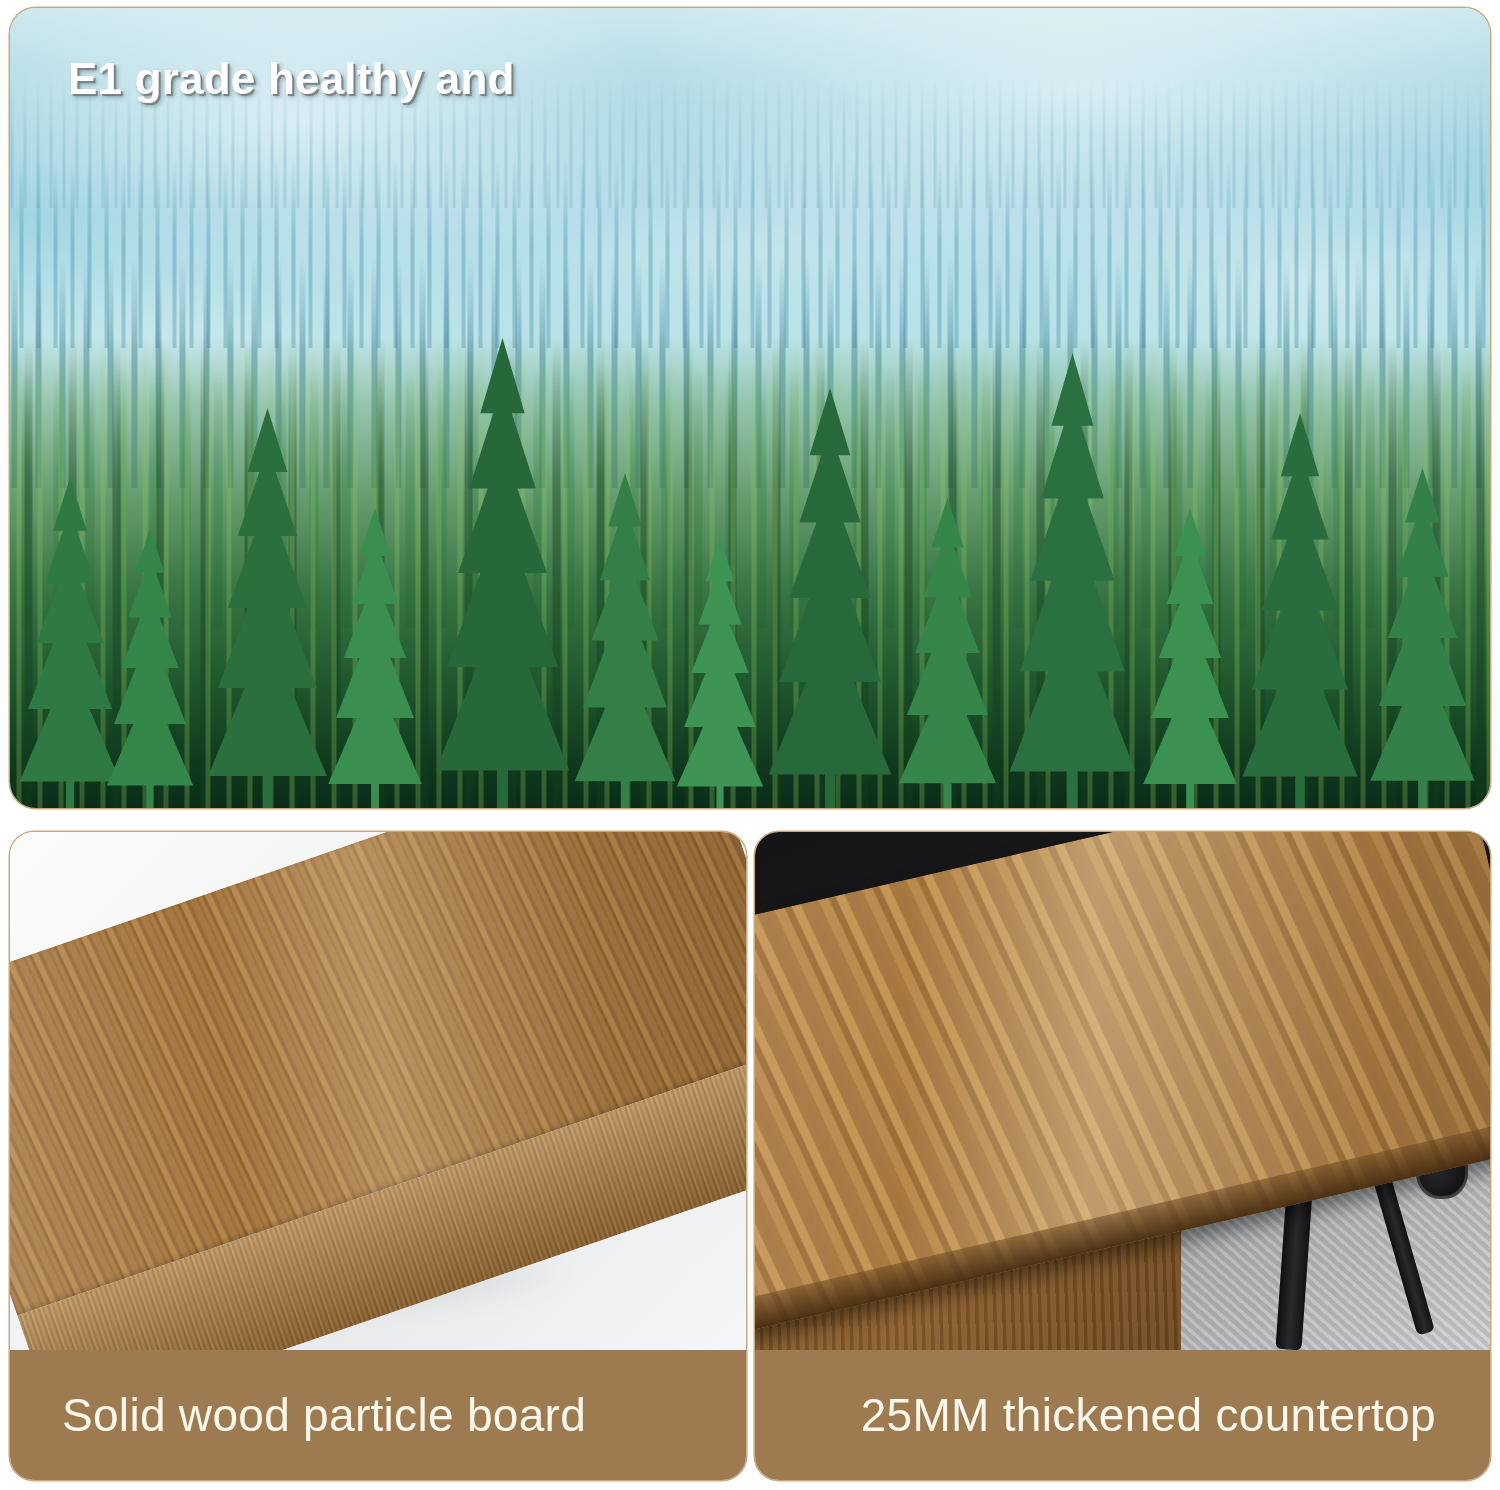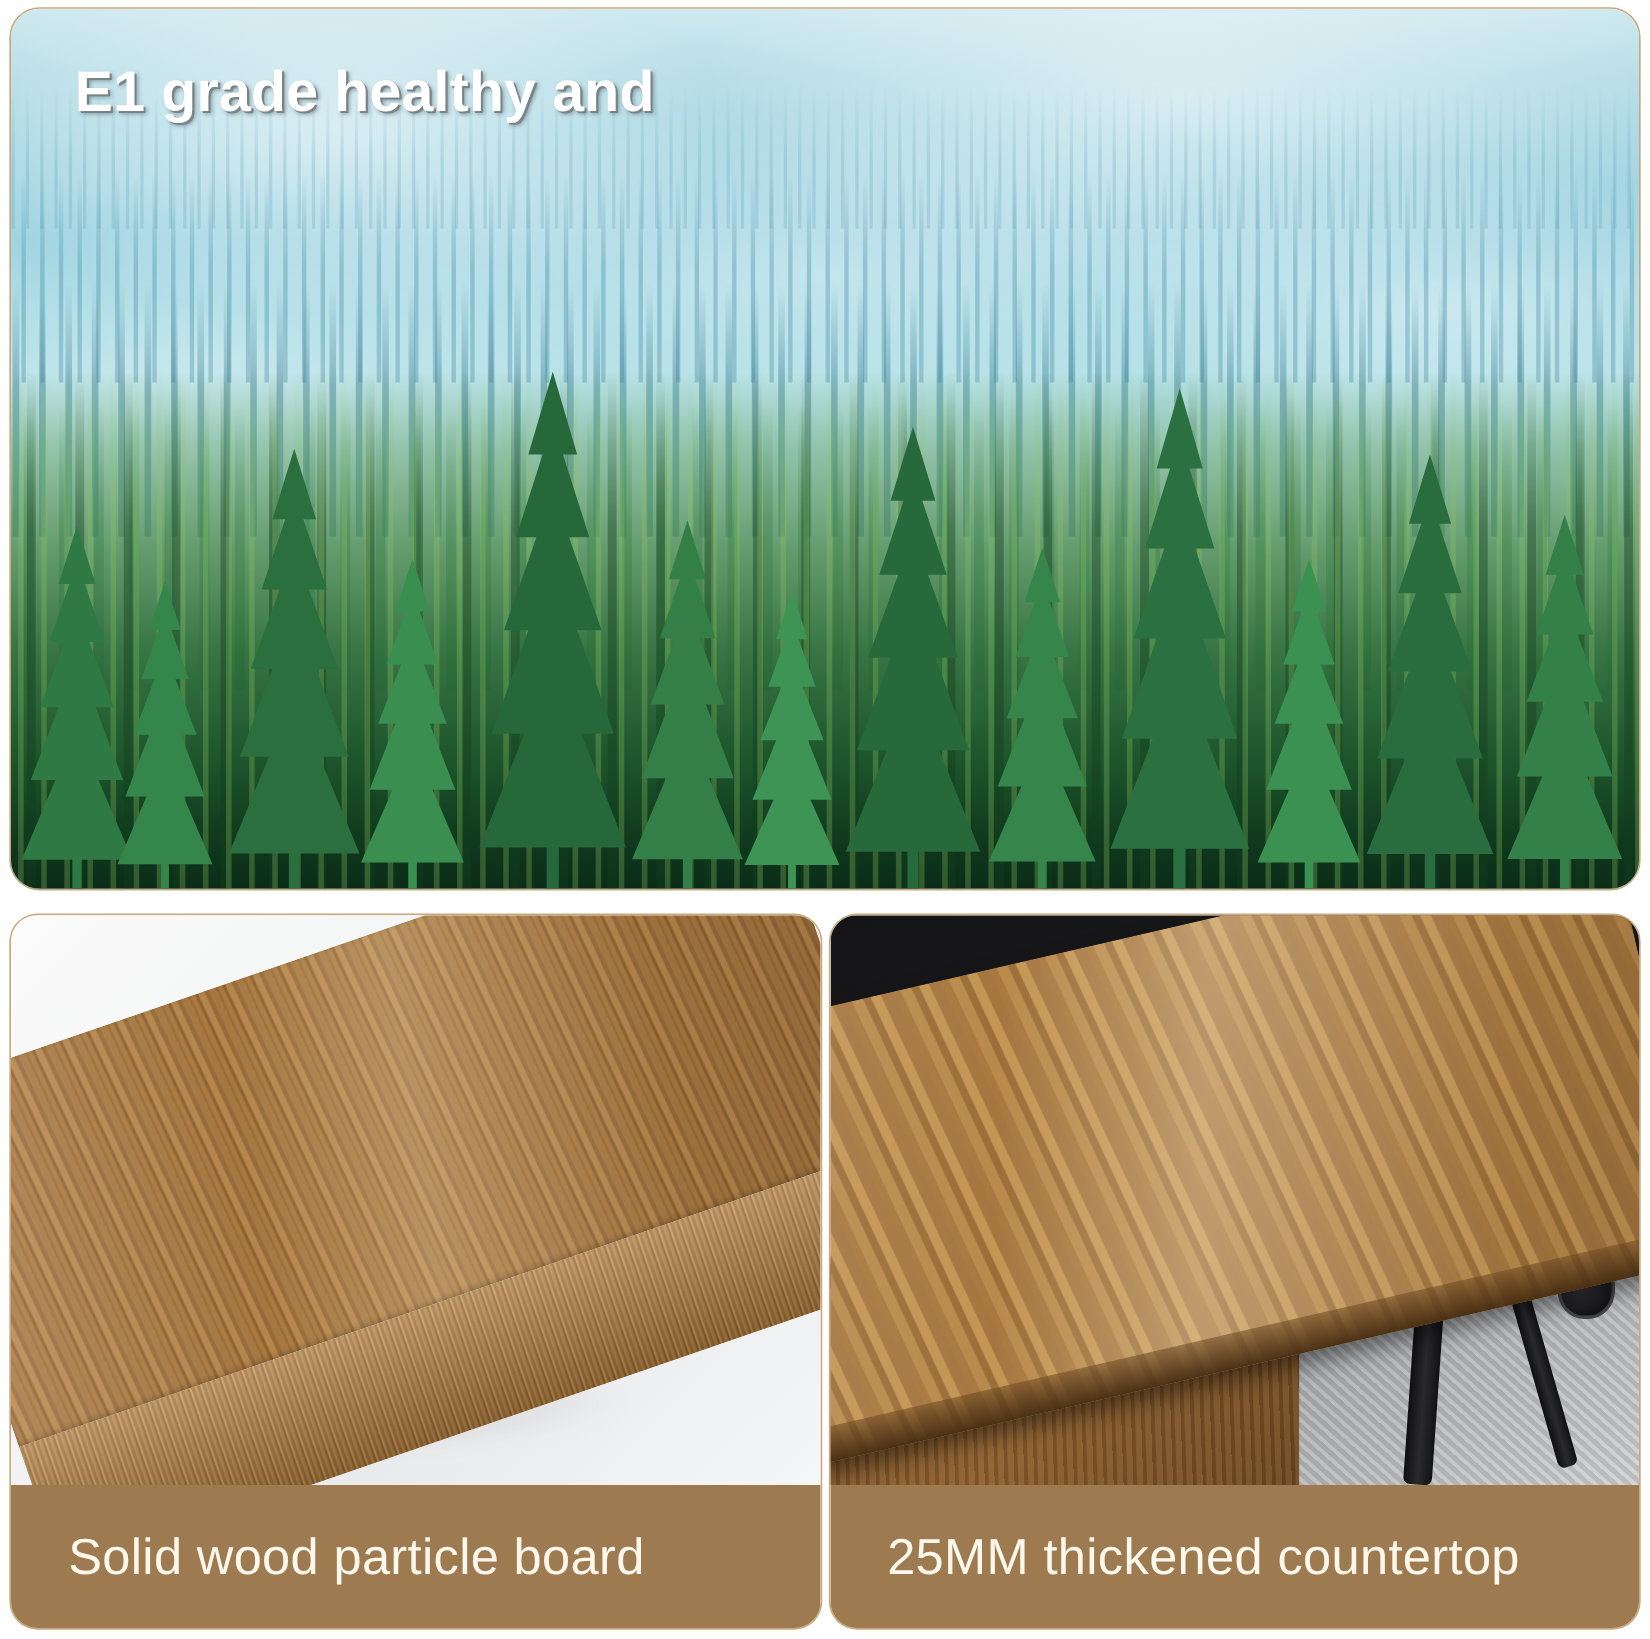--- a/index.html
+++ b/index.html
@@ -168,21 +168,21 @@
                        47% 100%, 47% 92%, 14% 92%, 36% 70%, 20% 70%, 38% 50%,
                        26% 50%, 42% 32%, 32% 32%, 45% 16%, 38% 16%);
   }
 
   
   .headline {
     position: absolute;
     left: 58px;
     top: 40px;
     width: 1100px;
-    font-size: 52px;
+    font-size: 44px;
     font-weight: bold;
     line-height: 1.42;
     color: #ffffff;
     letter-spacing: .2px;
     text-shadow:
       2px 2px 0 rgba(118,128,132,.92),
       3px 3px 4px rgba(80,92,98,.55);
     z-index: 6;
   }
   .headline .ln { display: block; }
@@ -479,19 +479,19 @@
         <div class="modesty"></div>
         <div class="rail"></div>
         <div class="leg leg-d"></div>
         <div class="leg leg-v"></div>
         <div class="caster caster-1"></div>
         <div class="caster caster-2"></div>
         <div class="desktop">
           <div class="desktop-edge"></div>
         </div>
       </div>
-      <div class="caption" style="background:#9d7a50;">
+      <div class="caption" style="background:#9d7a50;justify-content:center;">
         <span>25MM thickened countertop</span>
       </div>
     </div>
 
   </div>
 </div>
 
 </body></html>

